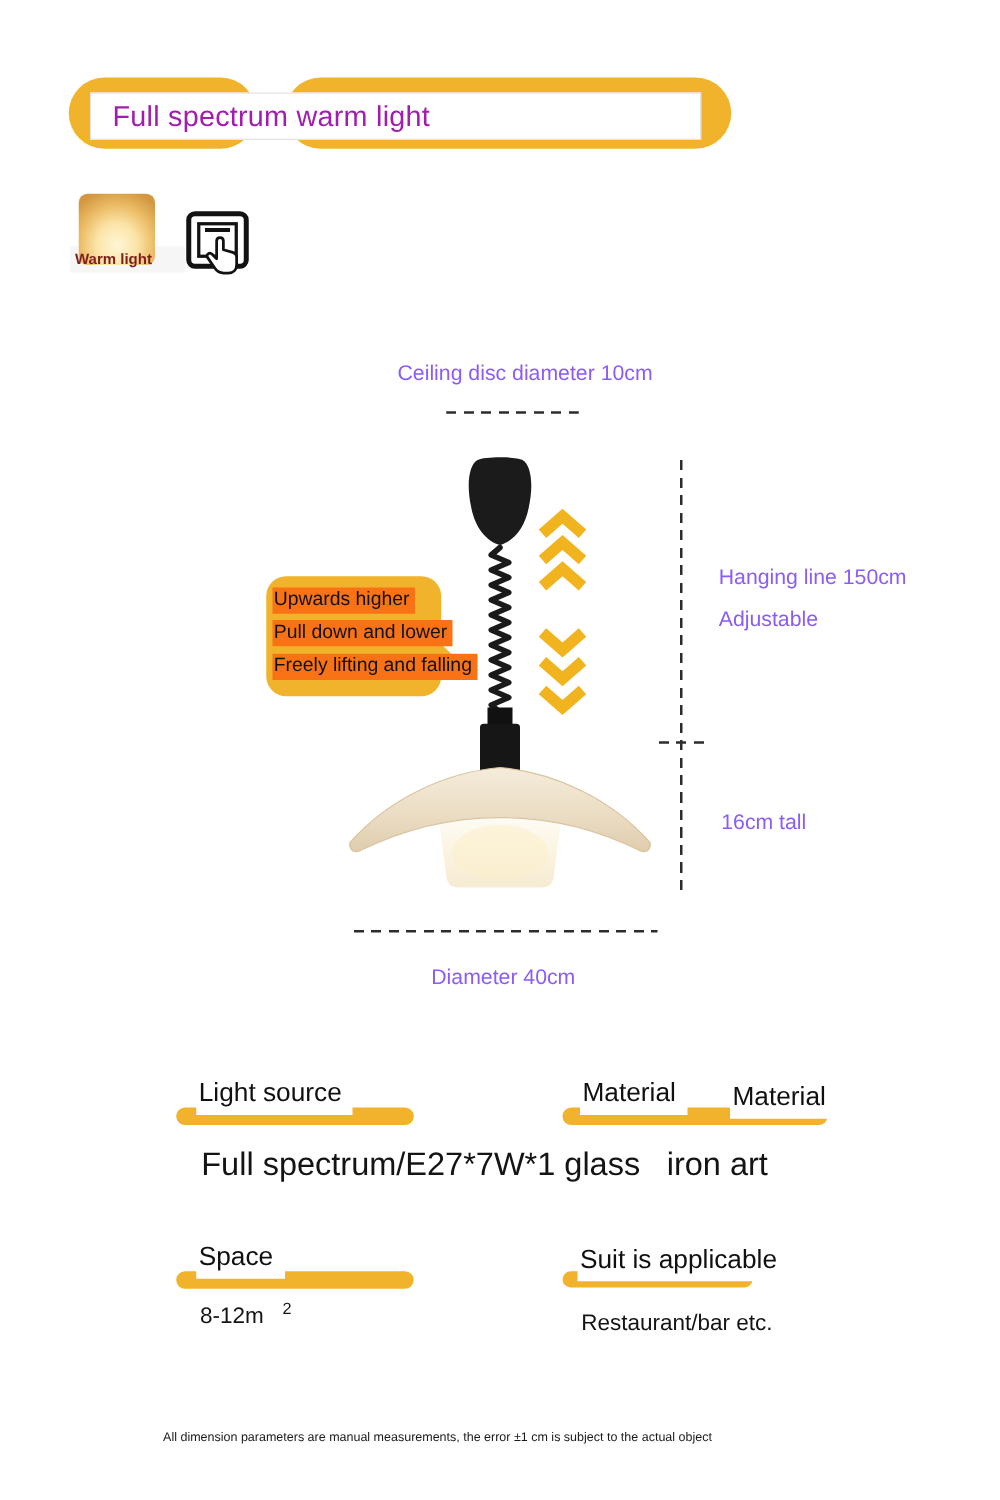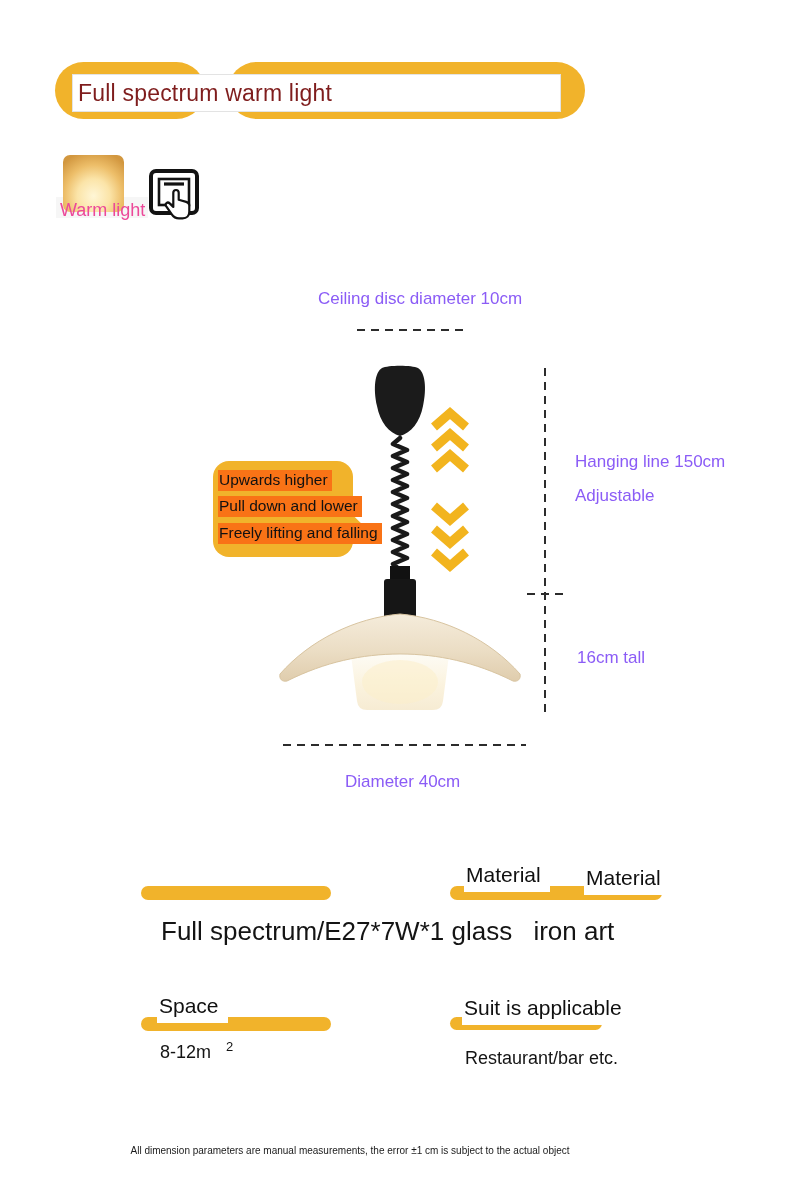--- a/index.html
+++ b/index.html
@@ -5,27 +5,27 @@
   :root { --accent:#F1B32B; }
   * { margin:0; padding:0; box-sizing:border-box; }
   body { font-family:"Liberation Sans", sans-serif; background:#fff; }
   .page { position:relative; width:800px; height:1200px; background:#fff; overflow:hidden; }
   .abs { position:absolute; }
 
   
   .pill { position:absolute; top:62px; height:57px; background:var(--accent); border-radius:29px; }
   .banner-box { position:absolute; left:72px; top:74px; width:489px; height:38px; background:#fff;
                 border:1px solid #e3e3e3; z-index:2; display:flex; align-items:center; }
-  .banner-box span { font-size:23px; color:#7f1d1d; padding-left:5px; letter-spacing:.2px; }
+  .banner-box span { font-size:23px; color:#a21caf; padding-left:17px; letter-spacing:.2px; }
 
   
   .swatch { position:absolute; left:63px; top:155px; width:61px; height:57px; border-radius:7px;
             background:radial-gradient(ellipse 70% 80% at 50% 72%, #FFF6D6 0%, #FBE4A8 38%, #EDBE69 68%, #D2973F 100%); }
   .swatch-label-bg { position:absolute; left:56px; top:197px; width:92px; height:21px; background:#f6f6f6; }
-  .swatch-label { position:absolute; left:60px; top:200px; width:86px; font-size:18px; color:#ec4899; }
+  .swatch-label { position:absolute; left:60px; top:200px; width:86px; font-size:12px; color:#7f1d1d;font-weight:bold; }
 
   
   .dim { position:absolute; font-size:17px; color:#8b5cf6; white-space:nowrap; }
   .dash-h { position:absolute; height:2px; background:repeating-linear-gradient(90deg,#2c2c2c 0 8px,transparent 8px 14px); }
   .dash-v { position:absolute; width:2px; background:repeating-linear-gradient(180deg,#2c2c2c 0 8px,transparent 8px 14px); }
 
   
   .bubble { position:absolute; left:213px; top:461px; width:140px; height:96px; background:var(--accent); border-radius:16px; }
   .bubble-tail { position:absolute; left:332px; top:514px; width:28px; height:28px; background:var(--accent); transform:rotate(45deg); }
   .bubble-line { position:absolute; background:#f97316; font-size:15.5px; color:#111; padding:1px 4px 2px 1px; white-space:nowrap; z-index:3; }
@@ -110,20 +110,21 @@
   <div class="dash-v" style="left:544px;top:368px;height:348px;"></div>
   <div class="dash-h" style="left:527px;top:593px;width:37px;"></div>
   <div class="dim" style="left:575px;top:452px;">Hanging line 150cm</div>
   <div class="dim" style="left:575px;top:486px;">Adjustable</div>
   <div class="dim" style="left:577px;top:648px;">16cm tall</div>
 
   <div class="dash-h" style="left:283px;top:744px;width:243px;"></div>
   <div class="dim" style="left:345px;top:772px;">Diameter 40cm</div>
 
   <div class="spec-bar" style="left:141px;top:886px;width:190px;"></div>
+  <div class="spec-heading" style="left:157px;top:861px;">Light source</div>
   <div class="spec-value" style="left:161px;top:916px;">
     <span>Full spectrum/E27*7W*1 glass</span>
     <span style="margin-left:14px;">iron art</span>
   </div>
 
   <div class="spec-bar" style="left:450px;top:886px;width:212px;"></div>
   <div class="spec-heading" style="left:464px;top:861px;">Material</div>
   <div class="spec-heading" style="left:584px;top:864px;">Material</div>
 
   <div class="spec-bar" style="left:141px;top:1017px;width:190px;"></div>

